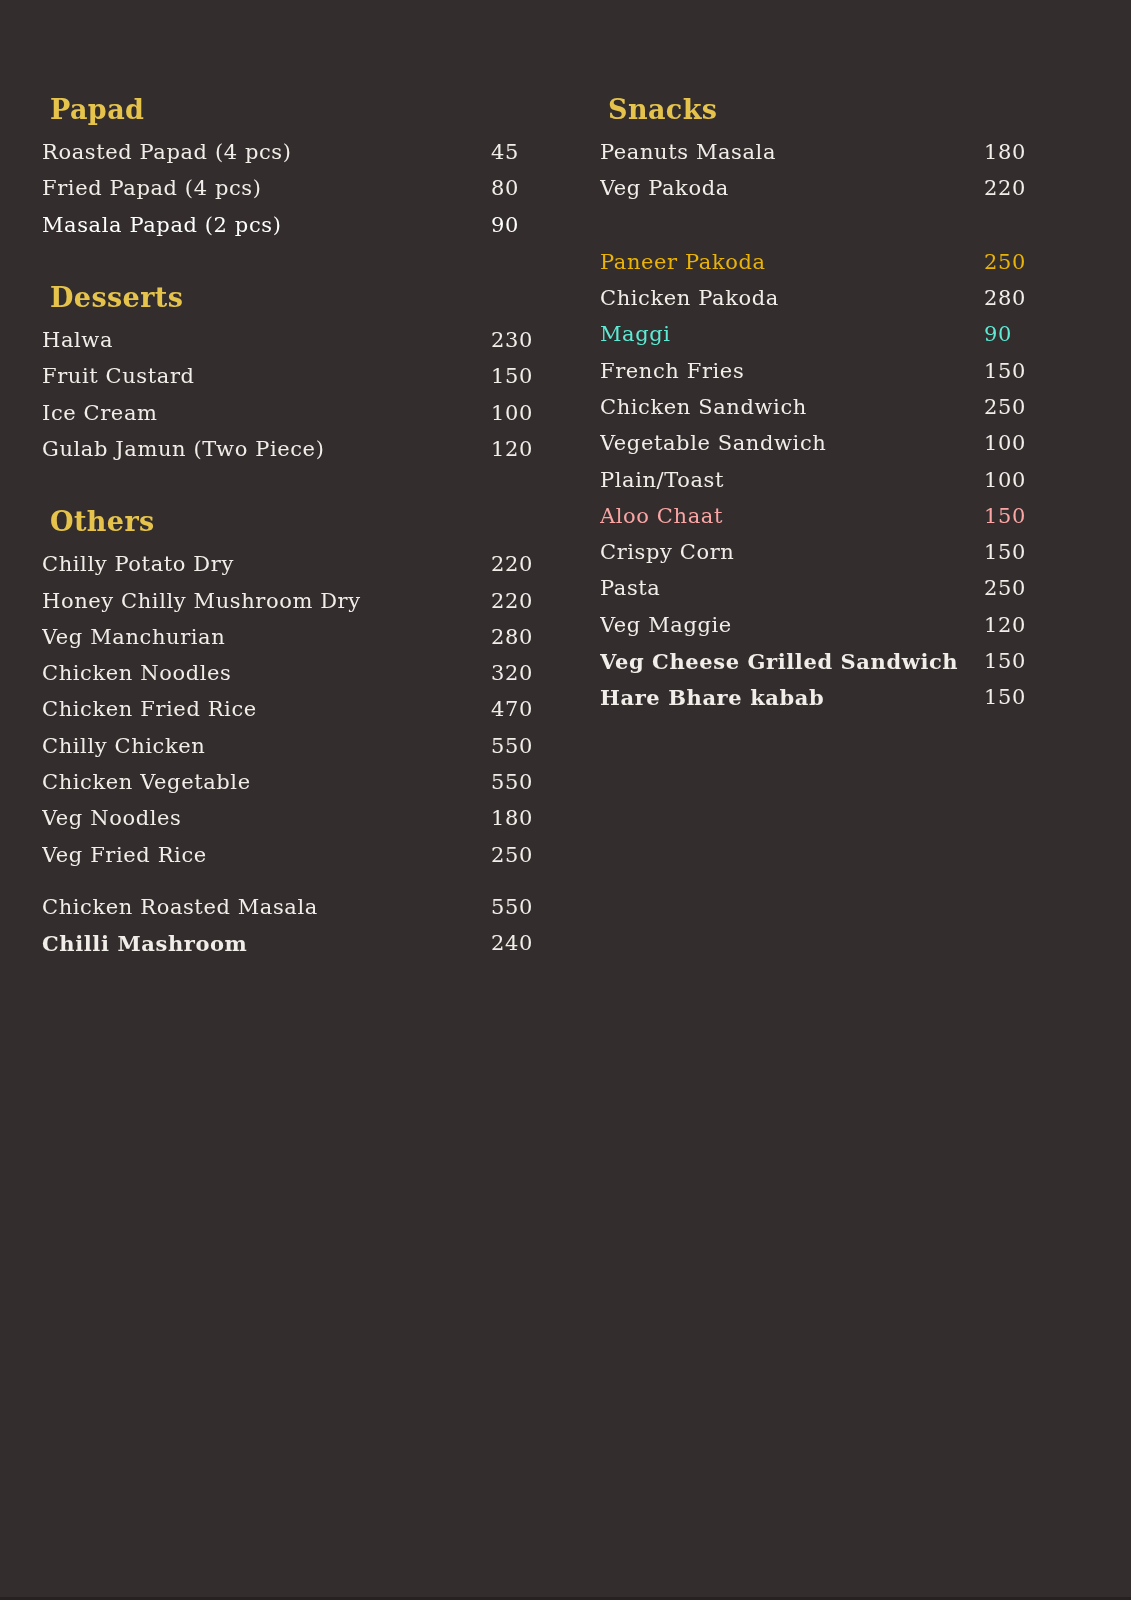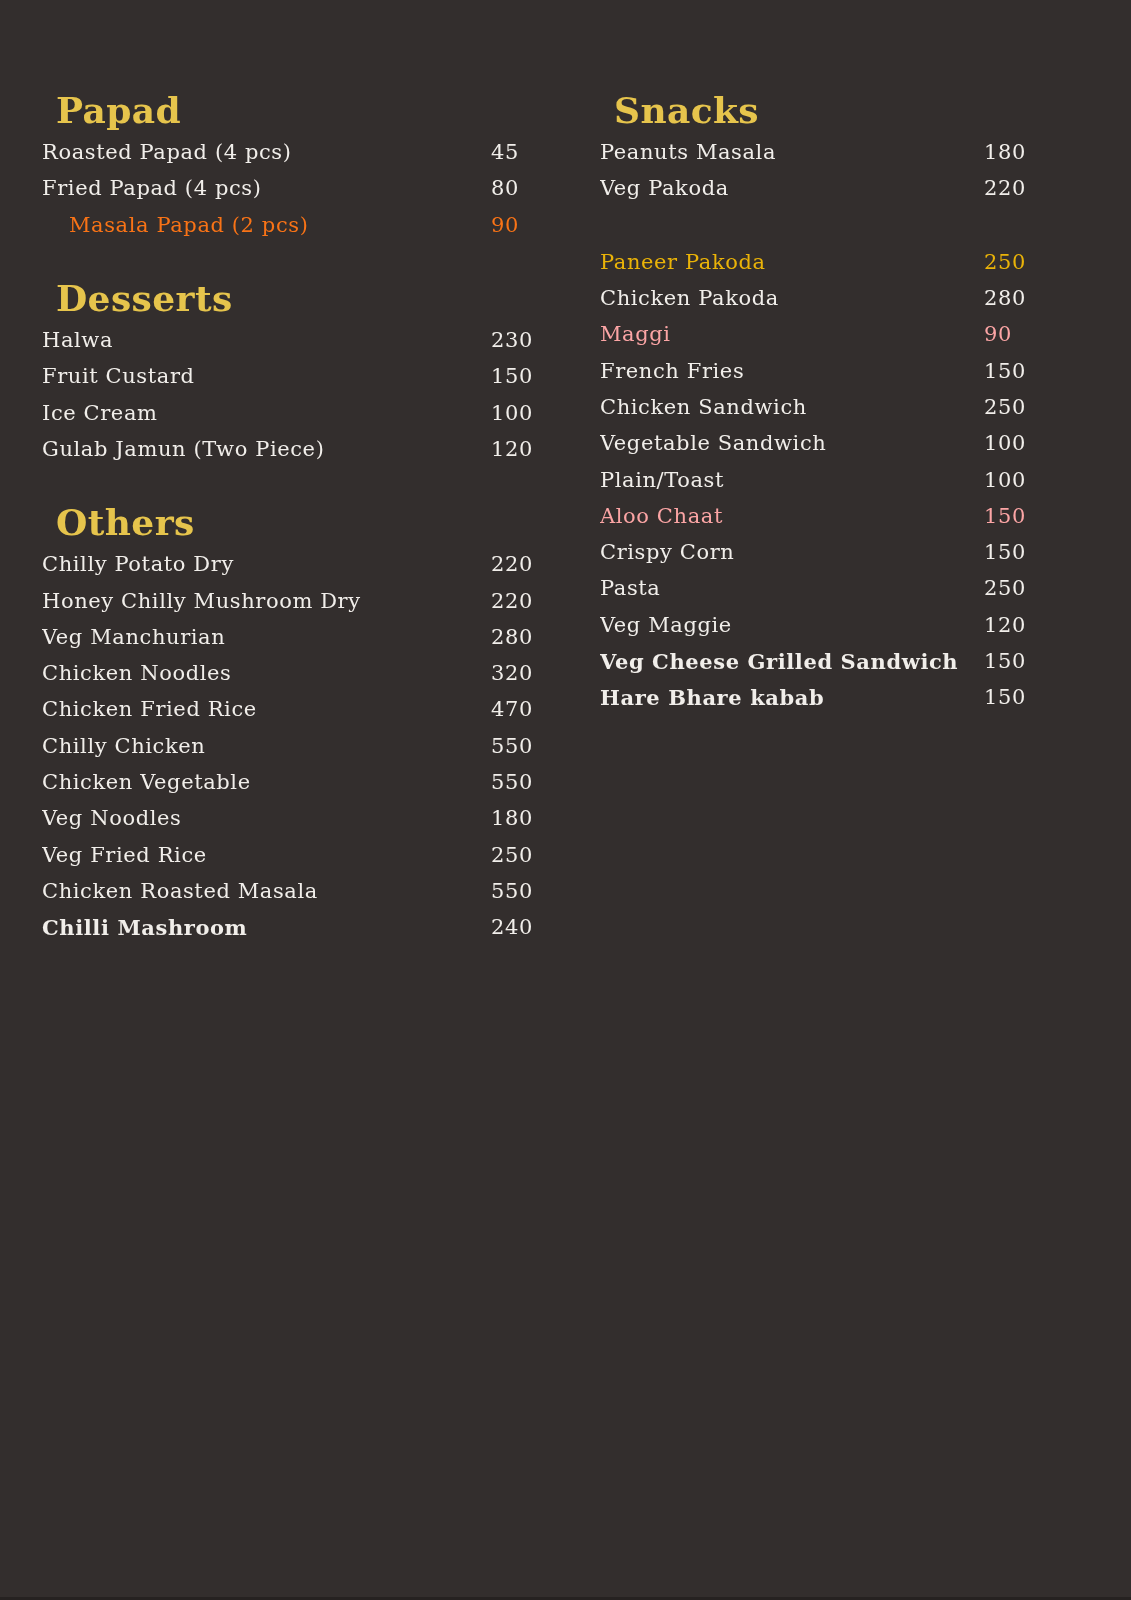--- a/index.html
+++ b/index.html
@@ -22,22 +22,22 @@
     display: flex;
     align-items: flex-start;
   }
   .col {
     display: block;
   }
   .col-0 { width: 497px; }
   .col-1 { width: 432px; margin-left: 61px; }
   .section { display: block; }
   .section-title {
-    margin: 37px 0 6px 14px;
-    font-size: 36px;
+    margin: 37px 0 6px 8px;
+    font-size: 27px;
     line-height: 36px;
     font-weight: bold;
     letter-spacing: 0.4px;
     color: #E6C44C;
   }
   .section:first-child .section-title { margin-top: 0; }
   .row {
     display: flex;
     align-items: center;
     height: 36.3px;
@@ -72,21 +72,21 @@
       <div class="section">
         <h2 class="section-title" style="color: rgb(230, 196, 76);">Papad</h2>
         <div class="row" style="color: rgb(241, 238, 234);">
           <span class="item-name">Roasted Papad (4 pcs)</span>
           <span class="item-price">45</span>
         </div>
         <div class="row" style="color: rgb(241, 238, 234);">
           <span class="item-name">Fried Papad (4 pcs)</span>
           <span class="item-price">80</span>
         </div>
-        <div class="row" style="color: #f97316; margin-left: 27px;">
+        <div class="row" style="color: #ffffff;">
           <span class="item-name">Masala Papad (2 pcs)</span>
           <span class="item-price">90</span>
         </div>
       </div>
       <div class="section">
         <h2 class="section-title" style="color: rgb(230, 196, 76);">Desserts</h2>
         <div class="row" style="color: rgb(241, 238, 234);">
           <span class="item-name">Halwa</span>
           <span class="item-price">230</span>
         </div>
@@ -134,21 +134,21 @@
           <span class="item-price">550</span>
         </div>
         <div class="row" style="color: rgb(241, 238, 234);">
           <span class="item-name">Veg Noodles</span>
           <span class="item-price">180</span>
         </div>
         <div class="row" style="color: rgb(241, 238, 234);">
           <span class="item-name">Veg Fried Rice</span>
           <span class="item-price">250</span>
         </div>
-        <div class="row" style="color: rgb(241, 238, 234);">
+        <div class="row" style="color: rgb(241, 238, 234); margin-top: 16px;">
           <span class="item-name">Chicken Roasted Masala</span>
           <span class="item-price">550</span>
         </div>
         <div class="row" style="color: rgb(241, 238, 234);">
           <span class="item-name bold">Chilli Mashroom</span>
           <span class="item-price">240</span>
         </div>
       </div>
     </div>
   <div class="col col-1">
@@ -163,21 +163,21 @@
           <span class="item-price">220</span>
         </div>
         <div class="row" style="color: #eab308; margin-top: 37px;">
           <span class="item-name">Paneer Pakoda</span>
           <span class="item-price">250</span>
         </div>
         <div class="row" style="color: rgb(241, 238, 234);">
           <span class="item-name">Chicken Pakoda</span>
           <span class="item-price">280</span>
         </div>
-        <div class="row" style="color: #fca5a5; align-items: center;">
+        <div class="row" style="color: #5eead4; align-items: center;">
           <span class="item-name">Maggi</span>
           <span class="item-price">90</span>
         </div>
         <div class="row" style="color: rgb(241, 238, 234);">
           <span class="item-name">French Fries</span>
           <span class="item-price">150</span>
         </div>
         <div class="row" style="color: rgb(241, 238, 234);">
           <span class="item-name">Chicken Sandwich</span>
           <span class="item-price">250</span>

